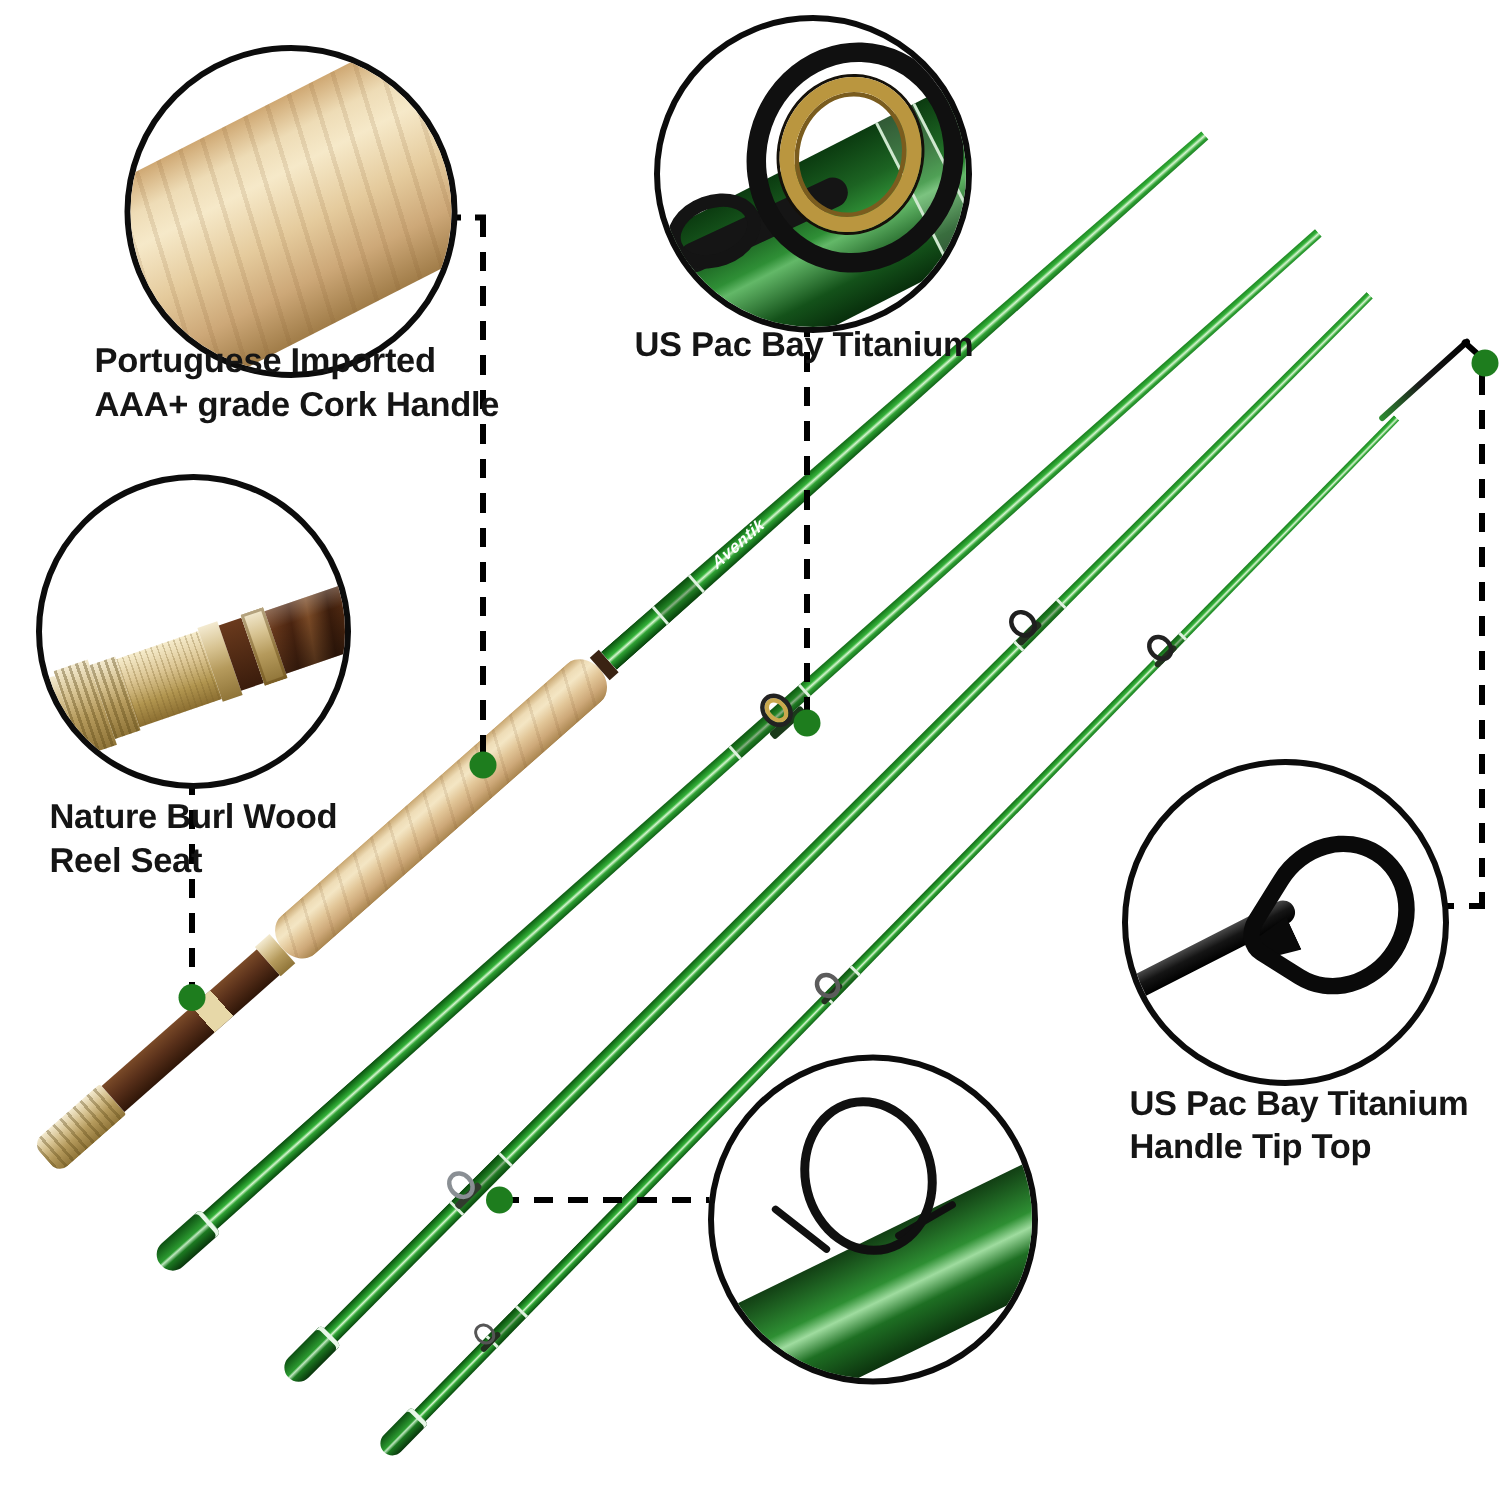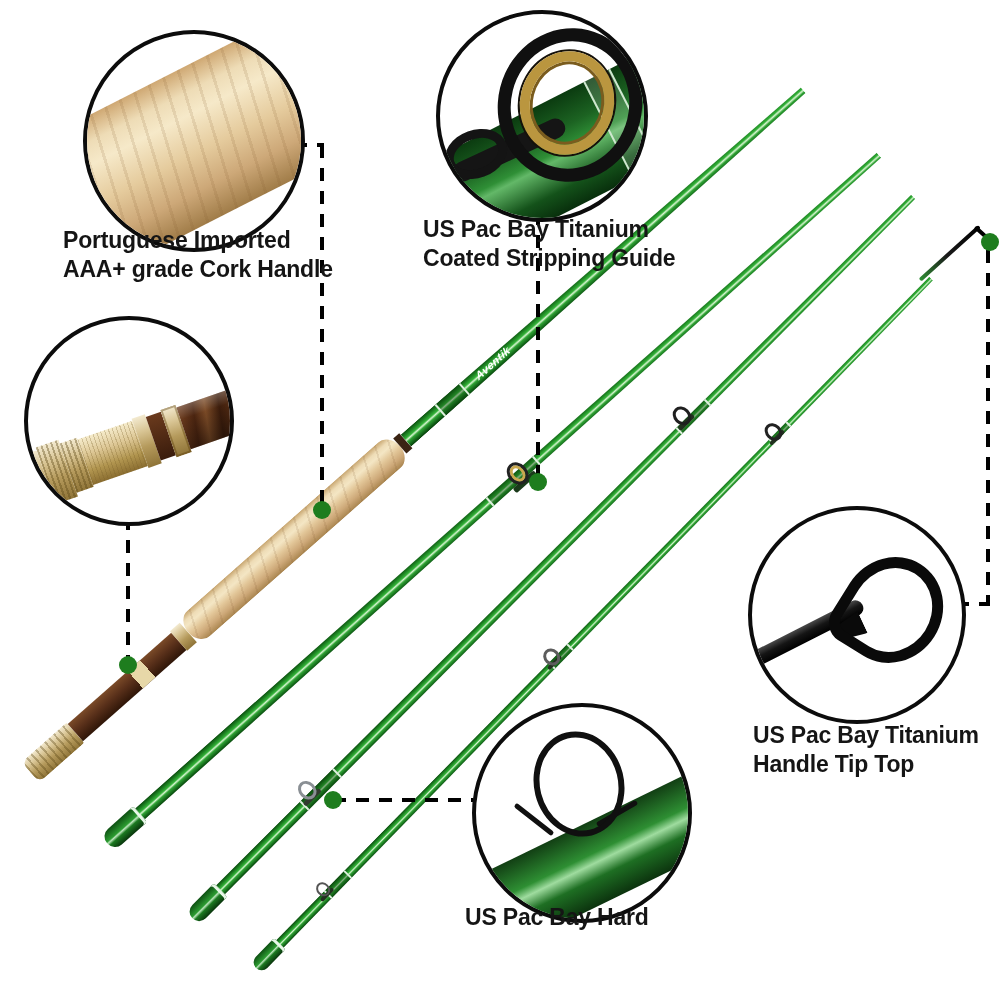--- a/index.html
+++ b/index.html
@@ -228,26 +228,28 @@
     <div class="photo c5-loop"></div>
   </div>
 
   <div class="label" style="left:63px;top:226px;">
     <div>Portuguese Imported</div>
     <div>AAA+ grade Cork Handle</div>
   </div>
 
   <div class="label" style="left:423px;top:215px;">
     <div>US Pac Bay Titanium</div>
-    <div>Coated Stripping Guide</div>
-  </div>
-
+  </div>
+
+  <div class="label" style="left:33px;top:530px;">
+    <div>Nature Burl Wood</div>
+    <div>Reel Seat</div>
+  </div>
 
   <div class="label" style="left:753px;top:721px;">
     <div>US Pac Bay Titanium</div>
     <div>Handle Tip Top</div>
   </div>
 
   <div class="label" style="left:465px;top:903px;">
-    <div>US Pac Bay Hard</div>
   </div>
 
 </div>
 
 </body></html>

